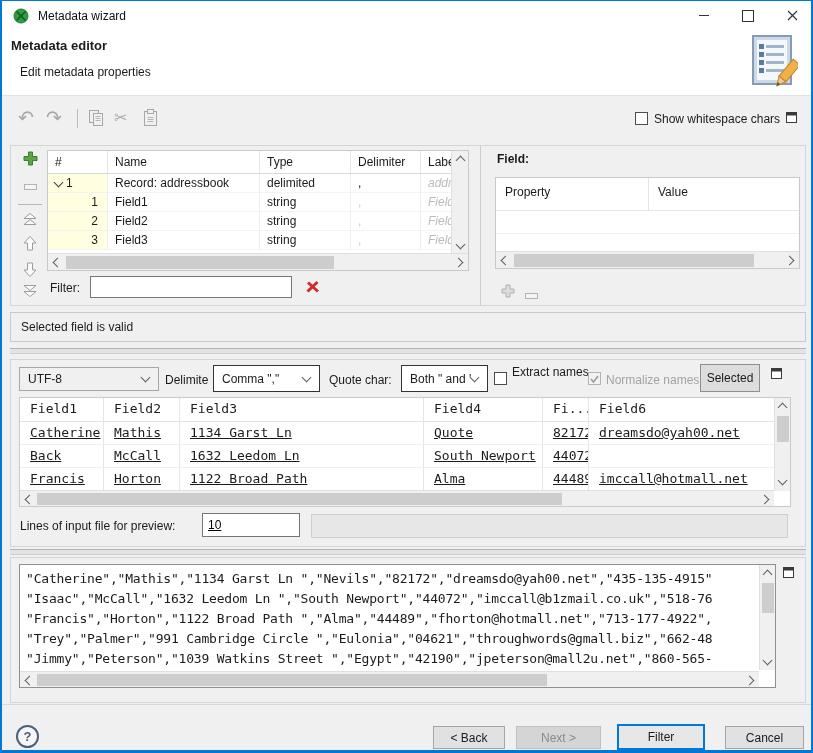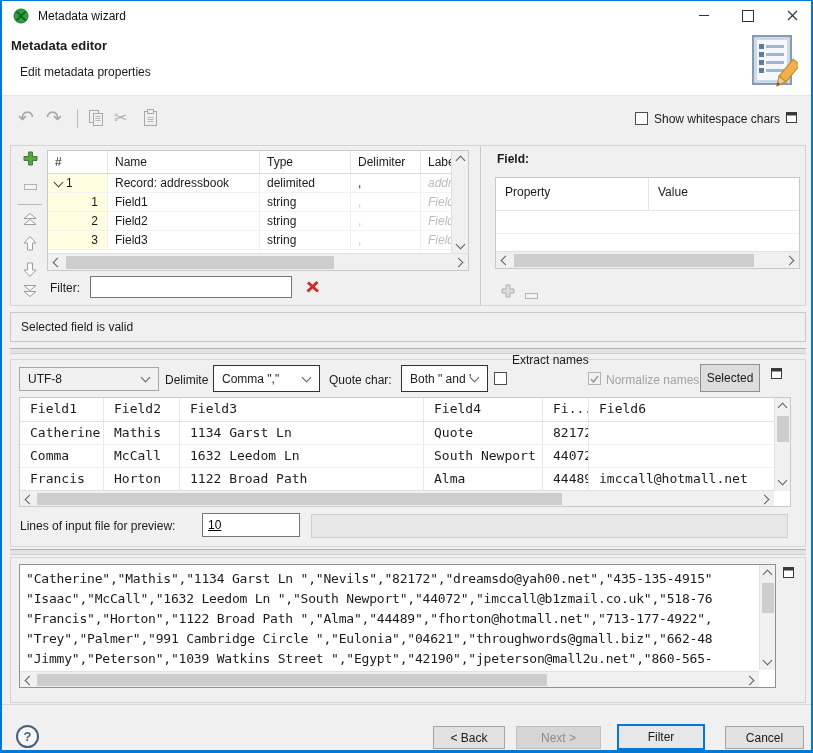--- a/index.html
+++ b/index.html
@@ -61,21 +61,21 @@
   
   .combo{position:absolute;box-sizing:border-box;background:#fff;border:1px solid #333;display:flex;align-items:center;padding-left:8px;white-space:nowrap;overflow:hidden;}
   .combo .ch{margin-left:auto;margin-right:9px;flex:none;}
   .combo.flat{background:#f0f0f0;border-color:#a6a6a6;}
   .btn{position:absolute;box-sizing:border-box;background:#e1e1e1;border:1px solid #a5a5a5;display:flex;align-items:center;justify-content:center;font-size:12px;cursor:default;}
   .btn.dis{background:#d5d5d5;border-color:#c0c0c0;color:#8b8b8b;}
   .btn.def{border:2px solid #0078d7;background:#e7e7e7;}
   
   .ptable{position:absolute;left:17px;top:396px;width:772px;height:110px;background:#fff;border:1px solid #c9c9c9;box-sizing:border-box;overflow:hidden;font-family:"DejaVu Sans Mono","Liberation Mono",monospace;font-size:13px;}
   .pt-hrow{display:flex;height:23px;border-bottom:1px solid #e2e2e2;}
-  .pt-row{display:flex;height:22px;border-bottom:1px solid #efefef;}
+  .pt-row{display:flex;height:22px;border-bottom:1px solid #efefef;text-decoration:underline;}
   .pt-cell{box-sizing:border-box;padding:3px 0 0 10px;border-right:1px solid #e6e6e6;overflow:hidden;white-space:nowrap;}
   .pc0{width:84px;}.pc1{width:76px;}.pc2{width:244px;}.pc3{width:119px;}.pc4{width:46px;}.pc5{width:185px;border-right:none;}
   .graybar{position:absolute;background:#e7e7e7;border:1px solid #cfcfcf;box-sizing:border-box;}
   
   .rawbox{position:absolute;left:17px;top:563px;width:757px;height:124px;background:#fff;border:1px solid #8f8f8f;box-sizing:border-box;overflow:hidden;}
   .rawlines{position:absolute;left:6px;top:4px;right:17px;bottom:17px;overflow:hidden;font-family:"DejaVu Sans Mono","Liberation Mono",monospace;font-size:13px;letter-spacing:-0.2px;line-height:20px;white-space:pre;}
   
   .fsep{position:absolute;left:0;top:703px;width:100%;height:1px;background:#d8d8d8;}
   .help{position:absolute;left:14px;top:724px;width:19px;height:19px;border:2px solid #47617d;border-radius:50%;color:#47617d;font-weight:bold;font-size:13px;display:flex;align-items:center;justify-content:center;background:#f7f7f7;}
   .mini-tb{position:absolute;left:16px;width:24px;display:flex;justify-content:center;}
@@ -314,21 +314,21 @@
   <div class="combo" style="left:211px;top:364px;width:107px;height:27px;">
     <span>Comma ","</span>
       <span class="ch down"></span>
   </div>
   <span class="lab" style="left:327px;top:372px;">Quote char:</span>
   <div class="combo" style="left:399px;top:364px;width:87px;height:27px;">
     <span>Both " and '</span>
       <span class="ch down"></span>
   </div>
   <span class="abs" style="left:492px;top:371px;"><span class="cb"></span></span>
-  <span class="lab" style="left:510px;top:352px;">Extract names</span>
+  <span class="lab" style="left:510px;top:364px;">Extract names</span>
   <span class="abs" style="left:586px;top:371px;">
     <span class="cb dis">
         <svg width="9" height="8">
           <path d="M1 4l2.5 3L8 1" fill="none" stroke="#9c9c9c" stroke-width="1.6"></path>
         </svg>
       </span>
   </span>
   <span class="lab gray" style="left:604px;top:372px;">Normalize names</span>
   <div class="btn" style="left:698px;top:363px;width:60px;height:28px;background:#dddddd;border-color:#8f8f8f;">Selected</div>
   <span class="abs" style="left:769px;top:366px;">
@@ -347,23 +347,24 @@
         <div class="pt-cell pc4">Fi...</div>
         <div class="pt-cell pc5">Field6</div>
       </div>
     <div>
         <div class="pt-row">
           <div class="pt-cell pc0">Catherine</div>
           <div class="pt-cell pc1">Mathis</div>
           <div class="pt-cell pc2">1134 Garst Ln</div>
           <div class="pt-cell pc3">Quote</div>
           <div class="pt-cell pc4">82172</div>
+          <div class="pt-cell pc5">dreamsdo@yah00.net</div>
         </div>
         <div class="pt-row">
-          <div class="pt-cell pc0">Comma</div>
+          <div class="pt-cell pc0">Back</div>
           <div class="pt-cell pc1">McCall</div>
           <div class="pt-cell pc2">1632 Leedom Ln</div>
           <div class="pt-cell pc3">South Newport</div>
           <div class="pt-cell pc4">44072</div>
         </div>
         <div class="pt-row">
           <div class="pt-cell pc0">Francis</div>
           <div class="pt-cell pc1">Horton</div>
           <div class="pt-cell pc2">1122 Broad Path</div>
           <div class="pt-cell pc3">Alma</div>

